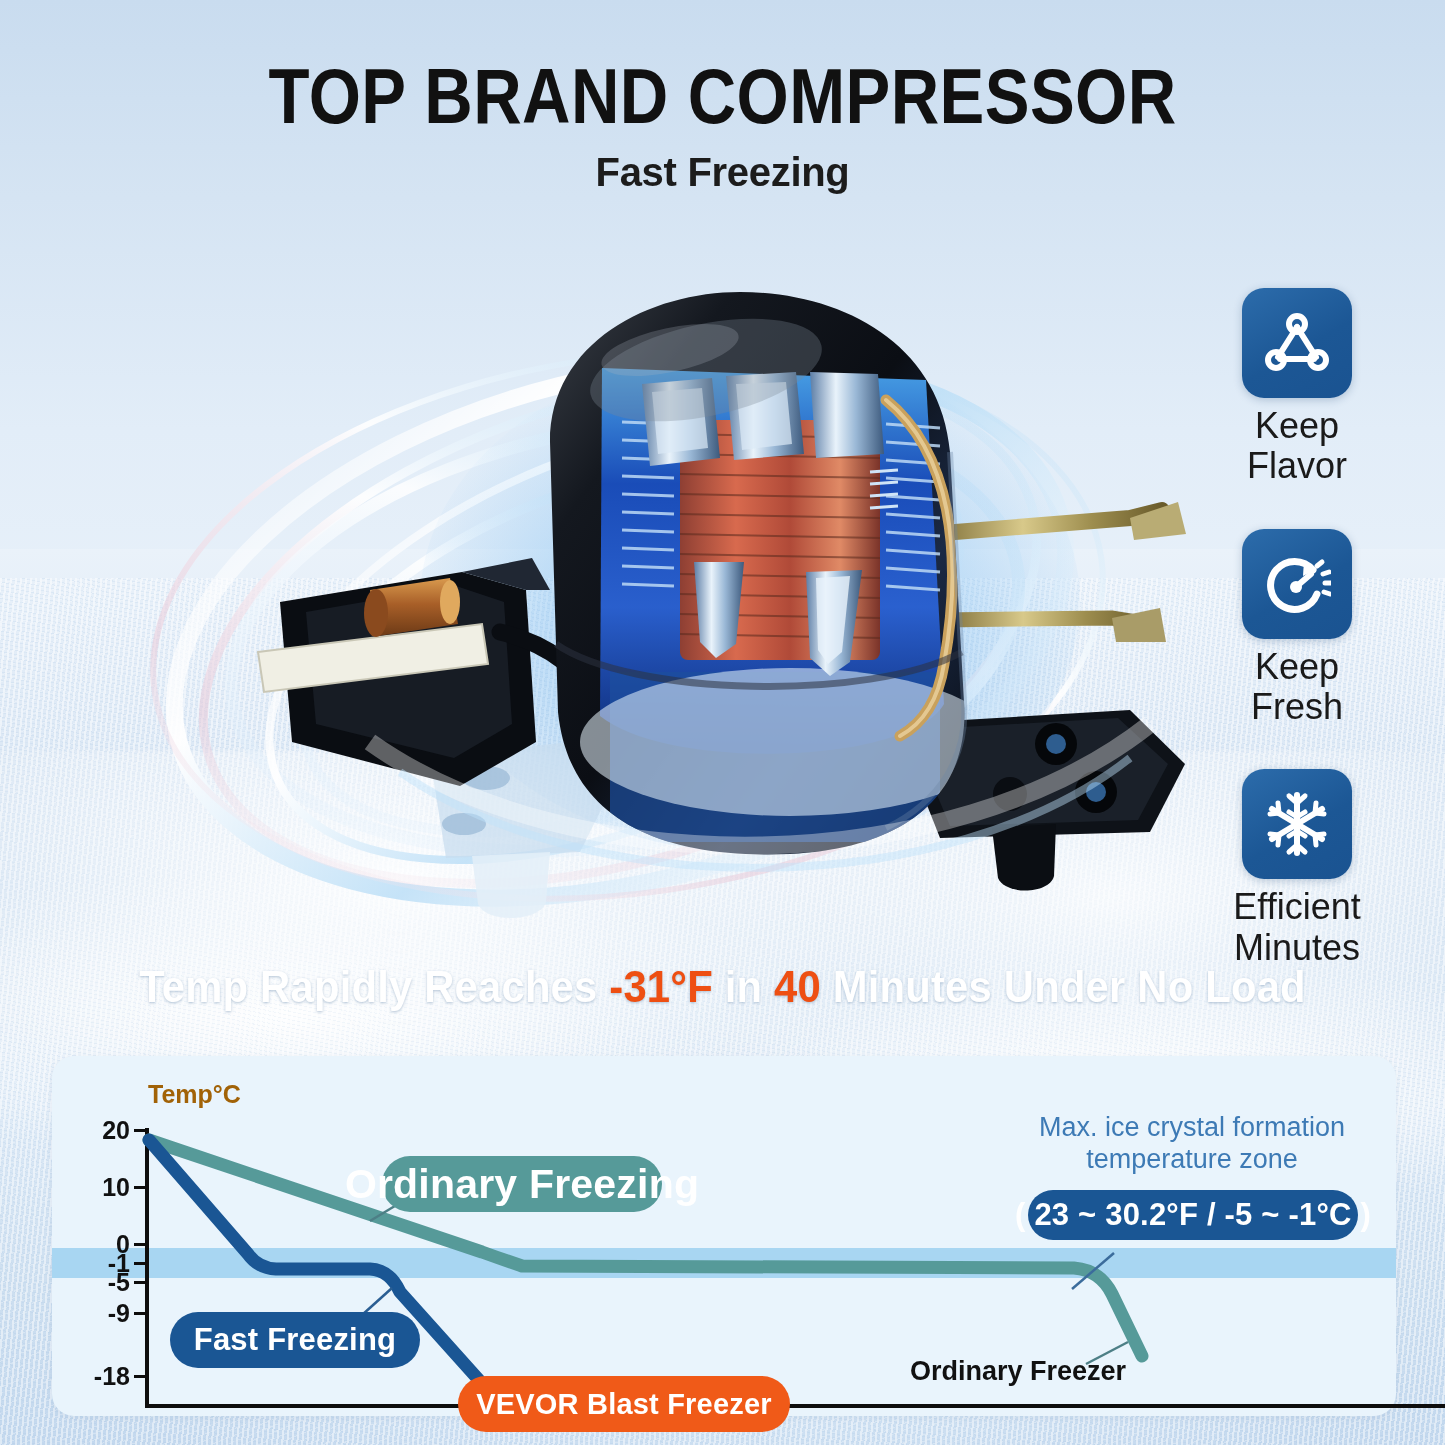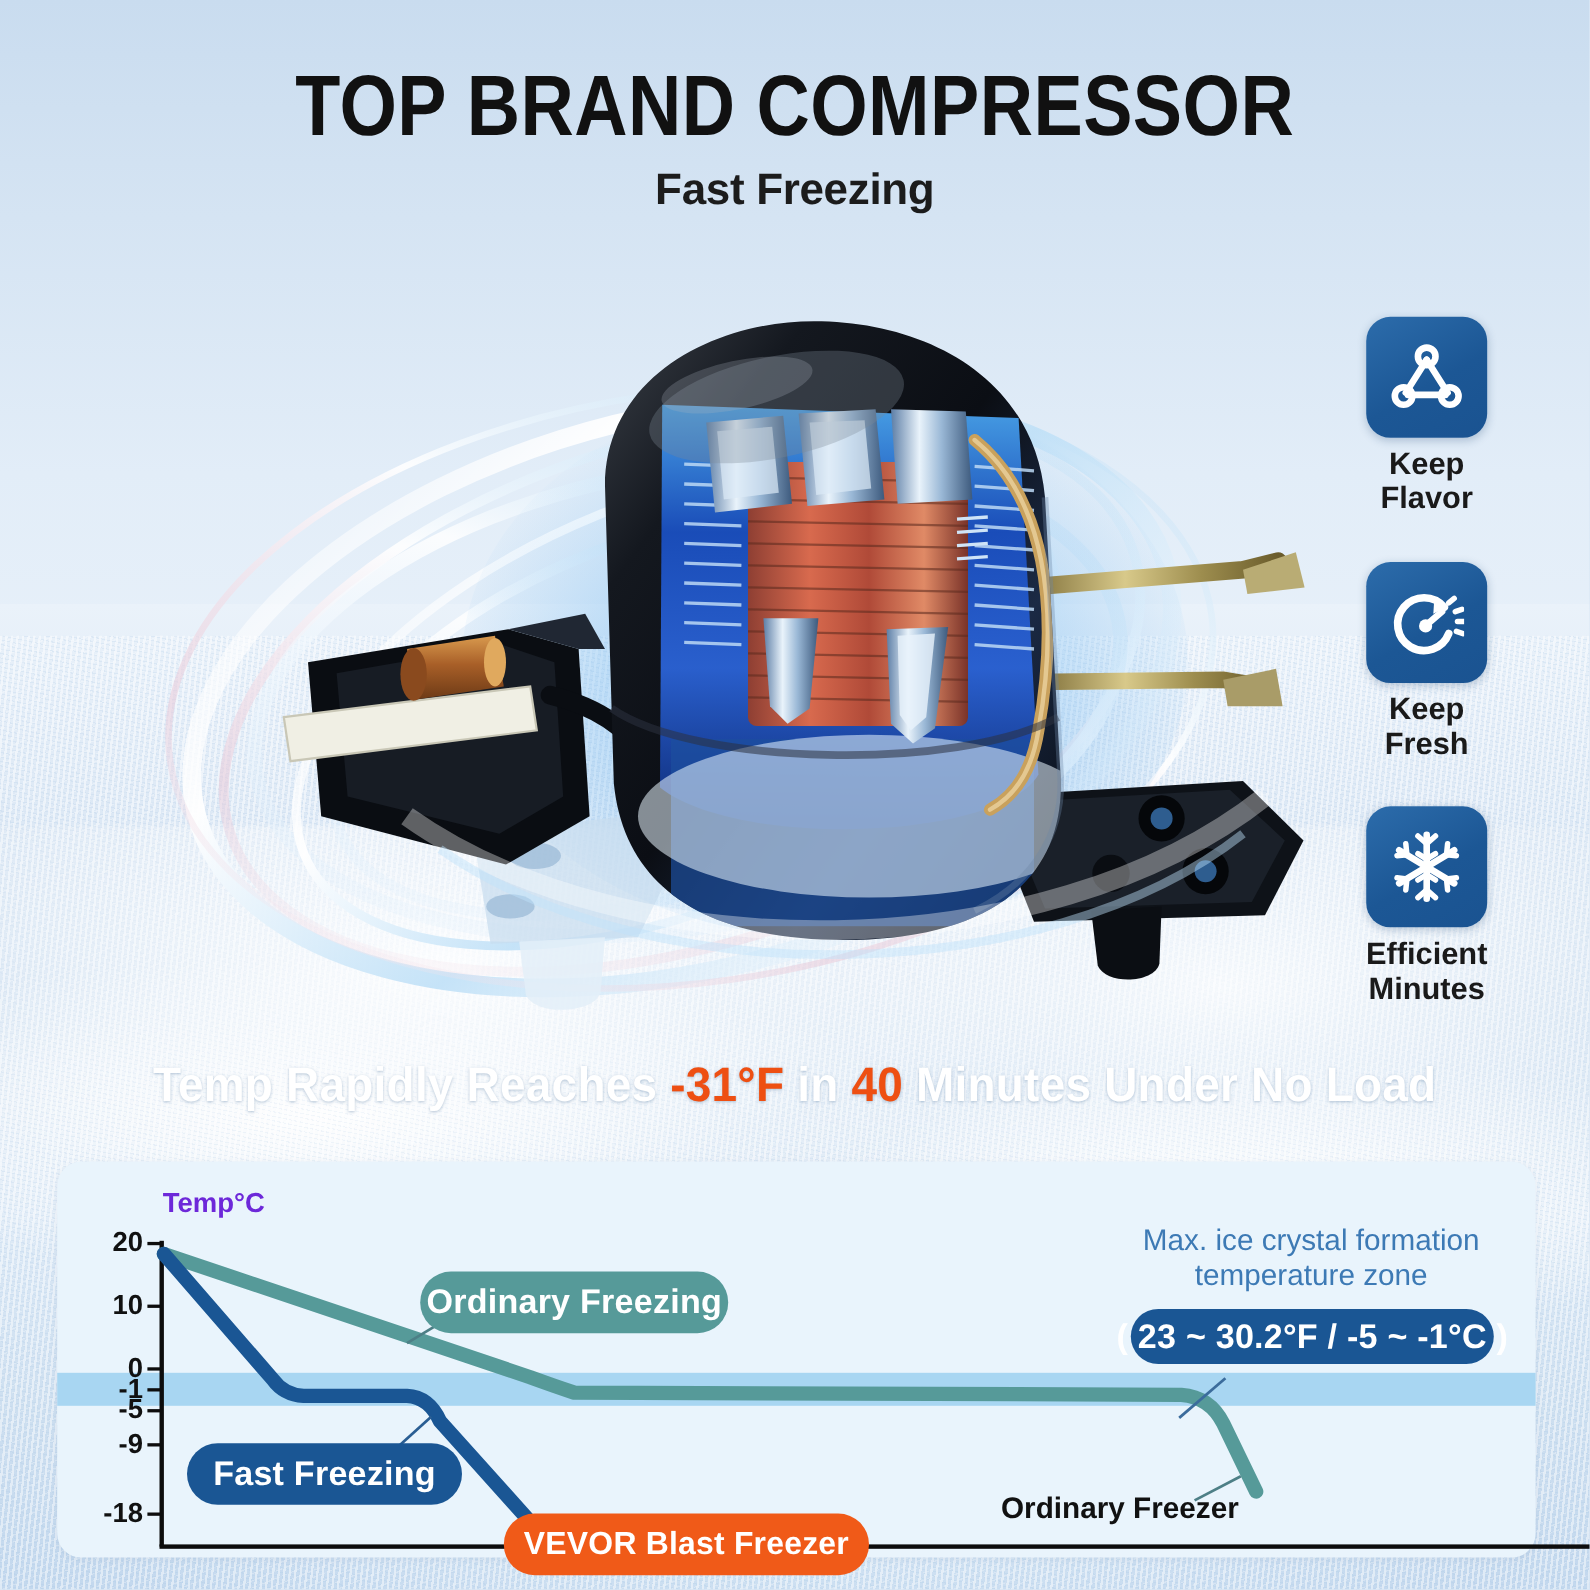--- a/index.html
+++ b/index.html
@@ -54,42 +54,42 @@
 
   
   .features { position:absolute; right:48px; top:288px; width:200px; z-index:5; }
   .feature { text-align:center; margin-bottom:42px; }
   .feat-box {
     width:110px; height:110px; margin:0 auto 8px; border-radius:22px;
     background:linear-gradient(150deg,#2c6cab 0%, #1c5795 55%, #1a5391 100%);
     display:flex; align-items:center; justify-content:center;
     box-shadow:0 2px 8px rgba(22,62,110,.25);
   }
-  .feat-label { font-size:28px; font-weight:700; color:#1a1a1a; line-height:1.12; }
+  .feat-label { font-size:36px; font-weight:400; color:#1a1a1a; line-height:1.12; }
 
   
   .tagline {
     position:absolute; left:0; right:0; top:962px; text-align:center; z-index:5;
     font-family:"Liberation Sans Narrow","Liberation Sans", sans-serif;
     font-size:44px; font-weight:bold; color:#ffffff; letter-spacing:.2px;
     text-shadow:0 1px 3px rgba(120,150,180,.55);
     transform:scaleX(.95);
   }
   .tagline .hot { color:#ee4f12; }
 
   
   .card {
     position:absolute; left:52px; top:1056px; width:1344px; height:360px;
     background:#e9f4fc; border-radius:22px; z-index:4;
     box-shadow:0 2px 6px rgba(120,150,180,.12);
   }
   .chart-area { position:absolute; inset:0; }
   .axis-line { position:absolute; background:#0d0d0d; }
   .temp-unit {
-    position:absolute; left:96px; top:24px; font-size:25px; font-weight:bold; color:#6d28d9;
+    position:absolute; left:96px; top:24px; font-size:25px; font-weight:bold; color:#a16207;
   }
   .ytick {
     position:absolute; right:0; transform:translateY(-50%);
     font-size:25px; font-weight:bold; color:#111; white-space:nowrap;
   }
   .yticks { position:absolute; left:0; top:0; width:78px; height:100%; }
   .tickmark { position:absolute; height:3px; background:#0d0d0d; width:13px; }
 
   .band {
     position:absolute; background:#a8d6f2;
@@ -478,21 +478,21 @@
       <path d="M97 84 L430 196 Q452 204 470 210 L1022 212 Q1048 214 1060 238 L1090 300" fill="none" stroke="#569a99" stroke-width="13" stroke-linecap="round" stroke-linejoin="round"></path>
 
       <path d="M97 84 L196 198 Q206 212 224 213 L318 213 Q338 214 348 236 L452 352" fill="none" stroke="#1a5694" stroke-width="13" stroke-linecap="round" stroke-linejoin="round"></path>
 
       <line x1="318" y1="165" x2="376" y2="130" stroke="#4d7f86" stroke-width="2.5"></line>
       <line x1="340" y1="232" x2="300" y2="268" stroke="#2a5e93" stroke-width="2.5"></line>
       <line x1="1062" y1="197" x2="1020" y2="233" stroke="#3b6c9c" stroke-width="2.5"></line>
       <line x1="1076" y1="286" x2="1034" y2="308" stroke="#4d7f86" stroke-width="2.5"></line>
     </svg>
 
-    <div class="pill pill-green" style="left:330px; top:100px; width:280px; height:56px; font-size:31px;">Ordinary Freezing</div>
+    <div class="pill pill-green" style="left:330px; top:100px; width:280px; height:56px; font-size:41px;">Ordinary Freezing</div>
 
     <div class="pill pill-navy" style="left:118px; top:256px; width:250px; height:56px; font-size:31px;">Fast Freezing</div>
 
     <div class="pill pill-orange" style="left:406px; top:320px; width:332px; height:56px; font-size:29px;">VEVOR Blast Freezer</div>
 
     <div class="zone-title" style="left:930px; top:56px; width:420px;">
       <span>Max. ice crystal formation</span><br>
       <span>temperature zone</span>
     </div>
 

